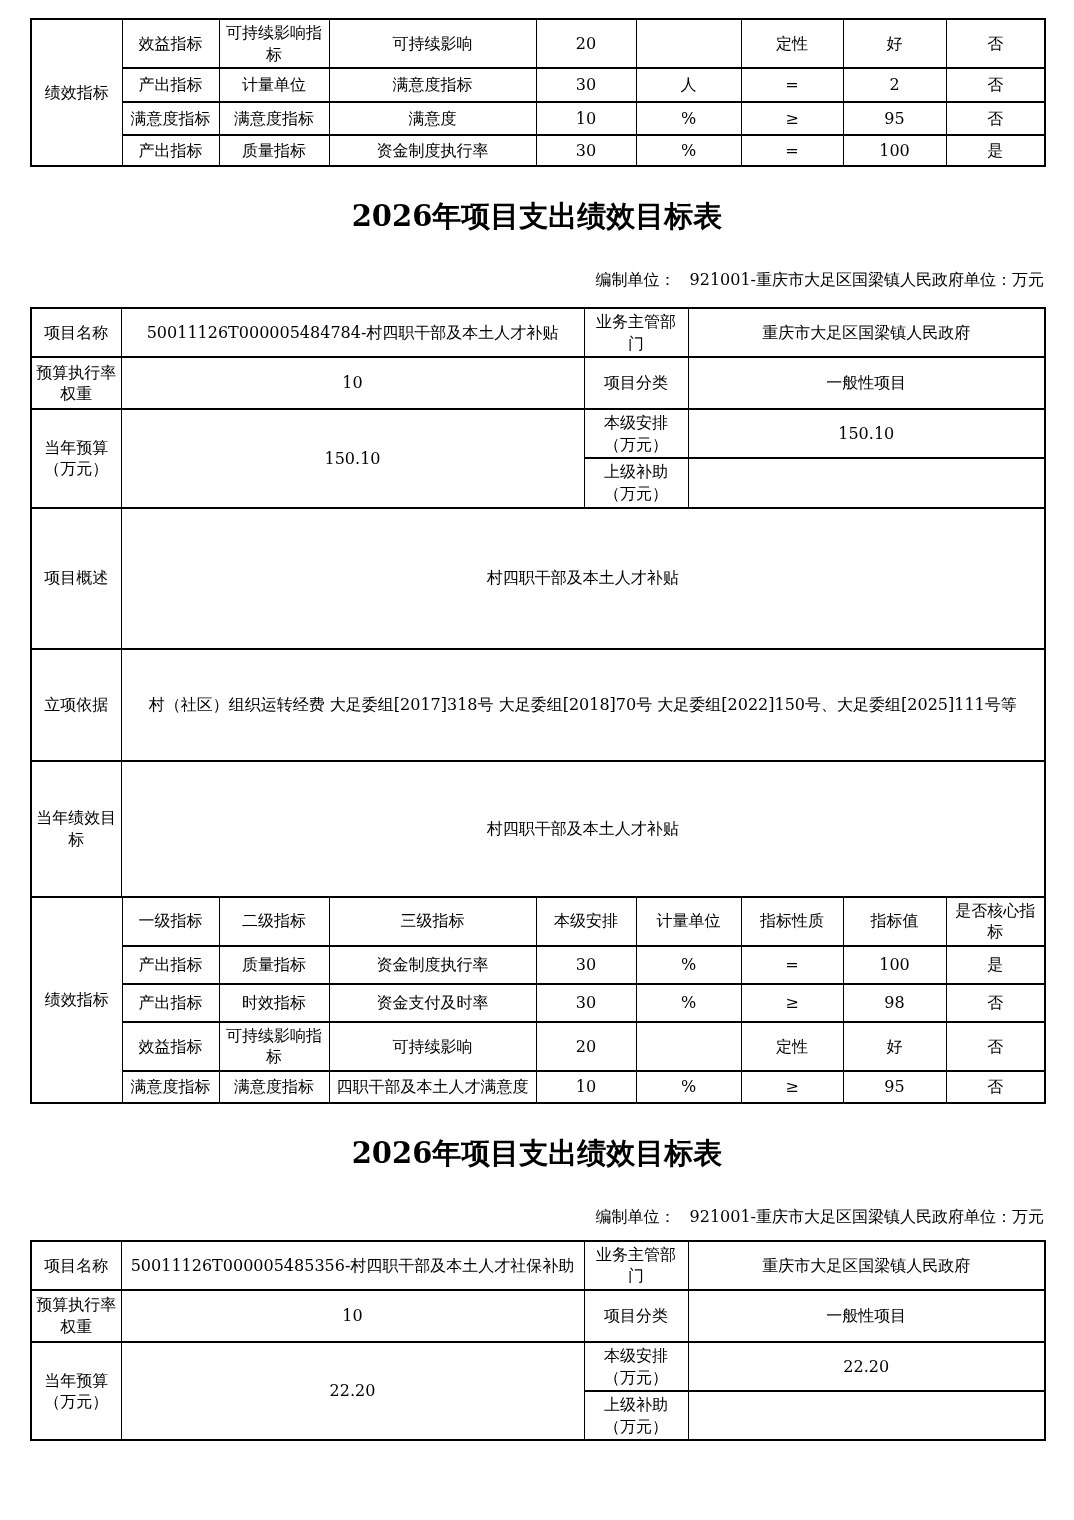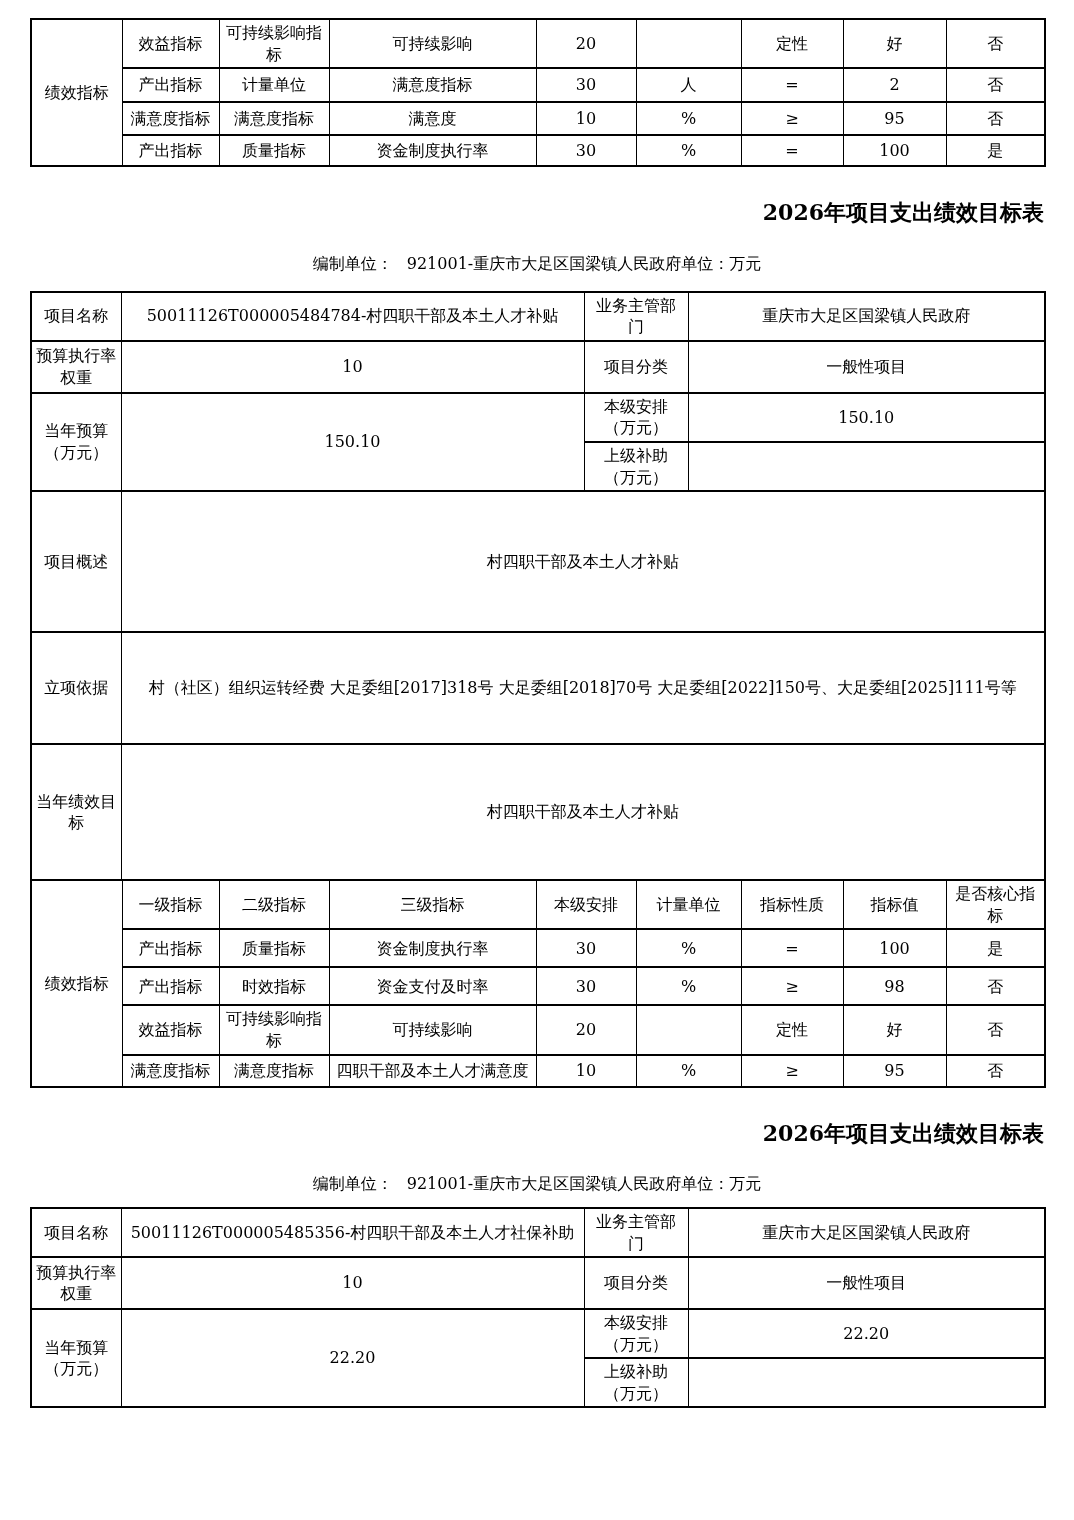--- a/index.html
+++ b/index.html
@@ -15,26 +15,26 @@
   }
   table.tbl td{
     border:1px solid #000;border-top-width:2px;border-bottom-width:2px;
     font-size:16px;line-height:1.35;
     text-align:center;vertical-align:middle;
     padding:2px 4px;overflow:hidden;
     white-space:pre-line;word-break:break-all;
   }
   td.val-l{text-align:left;padding-left:6px;}
   .title{
-    font-size:22px;font-weight:bold;text-align:right;
+    font-size:29px;font-weight:bold;text-align:center;
     margin:32px 0 0 0;line-height:1.2;
   }
   .meta{
-    display:flex;justify-content:center;align-items:baseline;
-    font-size:16px;margin-top:28px;
+    display:flex;justify-content:flex-end;align-items:baseline;
+    font-size:16px;margin-top:36px;
   }
   .meta .meta-val{margin-left:14px;}
   table.fuse{margin-top:-2px;}
   table.mt{margin-top:16px;}
   table.mt2{margin-top:12px;}
 </style>
 </head>
 <body>
 
 <div class="sheet">

